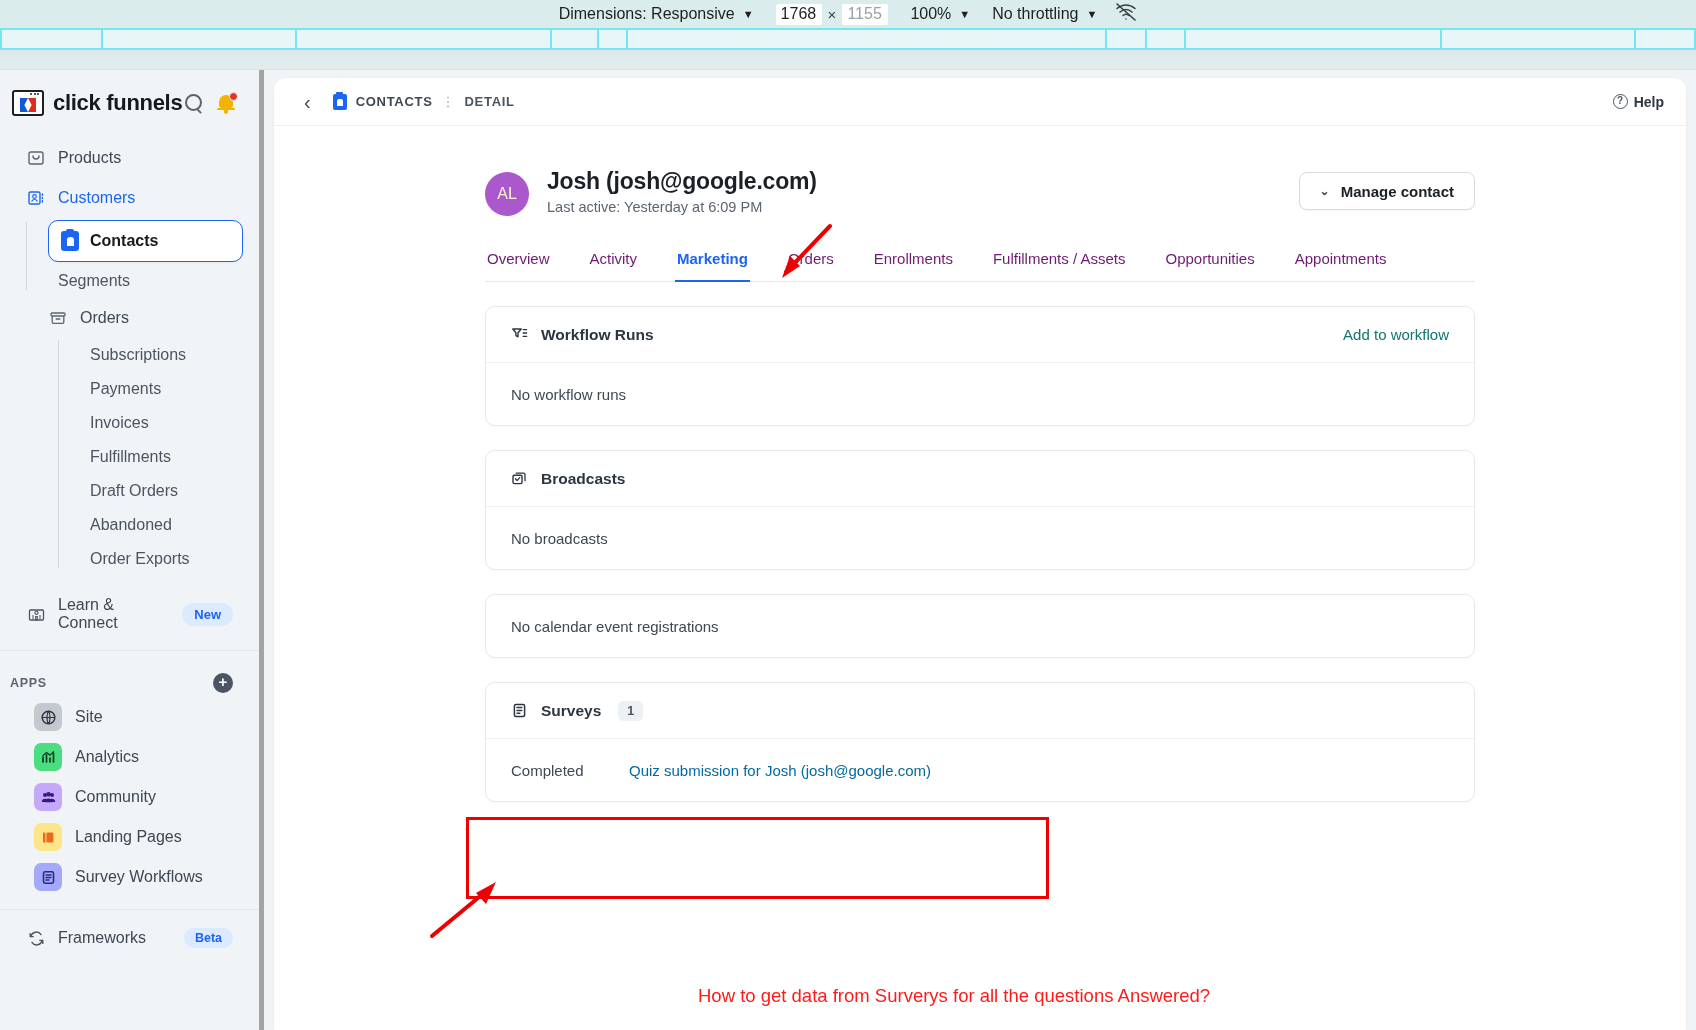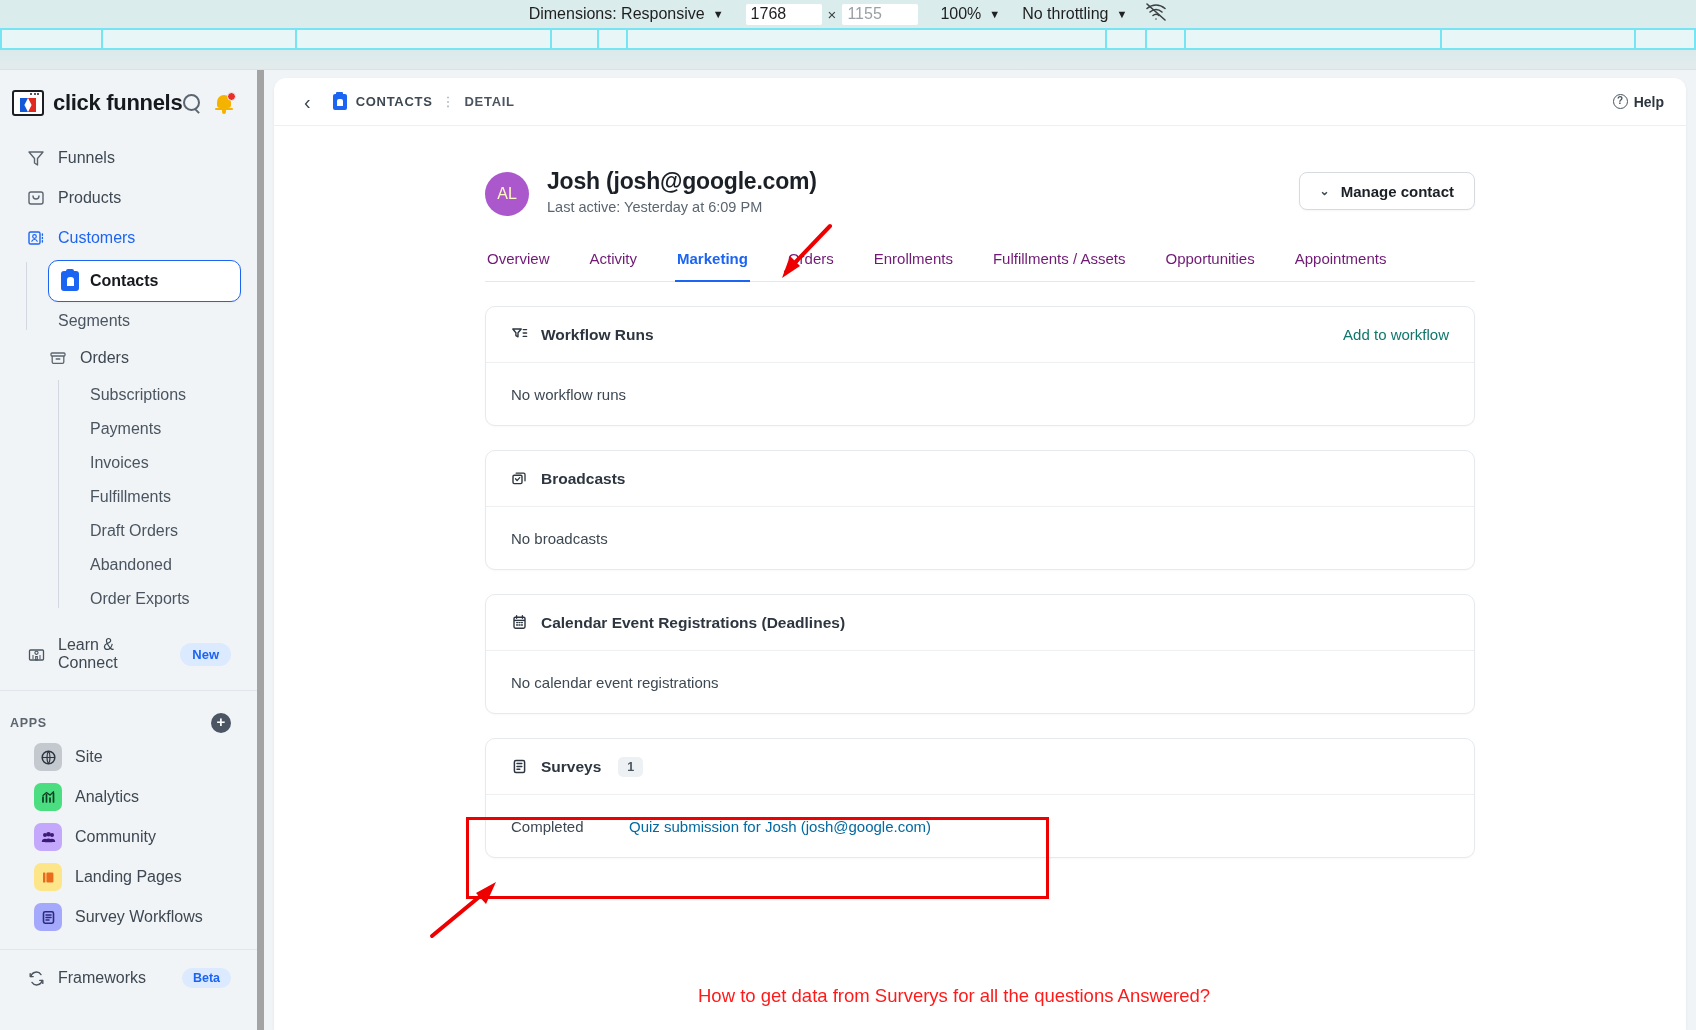--- a/index.html
+++ b/index.html
@@ -14,21 +14,21 @@
   .devtools-bar {
     position: absolute; top: 0; left: 0; width: 1696px; height: 28px;
     background: #dbeced;
     display: flex; align-items: center; justify-content: center;
     gap: 0px;
   }
   .dt-group { display: flex; align-items: center; gap: 6px; color: #202124; font-size: 16px; }
   .dt-label { font-size: 16px; color: #1f1f1f; }
   .dt-caret { font-size: 11px; margin-left: 2px; }
   .dt-input {
-    width: 76px; height: 21px; background: #ffffff; border: none;
+    width: 46px; height: 21px; background: #ffffff; border: none;
     border-radius: 2px; font-size: 16px; color: #1f1f1f;
     font-family: "Liberation Sans", sans-serif; text-align: left; padding-left: 5px;
   }
   .dt-input.muted { color: #9aa0a6; }
   .dt-x { color: #3c4043; font-size: 15px; margin: 0 6px; }
   .dt-sep { width: 22px; }
   .dt-icon-wifi { font-size: 17px; color: #3c4043; margin-left: 18px; }
 
   
   .grid-strip {
@@ -42,21 +42,21 @@
     background: linear-gradient(#dbe9ea, #e3eced);
     border-bottom: 1px solid #e0e0e0;
   }
 
   
   .app { position: absolute; top: 70px; left: 0; width: 1696px; height: 960px; background: #f1f4f7; display: flex; }
 
   
   .sidebar {
     width: 264px; height: 100%; background: #f1f4f7;
-    border-right: 7px solid #a3a3a3;
+    border-right: 5px solid #a3a3a3;
     display: flex; flex-direction: column;
     position: relative;
   }
   .brand { display: flex; align-items: center; padding: 20px 16px 22px 12px; gap: 0; }
   .logo-mark {
     width: 32px; height: 26px; border: 2.5px solid #1b1f24; border-radius: 3px;
     position: relative; background: #fff; flex: none; overflow: hidden;
   }
   .logo-mark::before {
     content: ""; position: absolute; top: 4px; left: 1px; right: 1px; bottom: 0;
@@ -308,28 +308,20 @@
             <span class="clap"></span>
             <span class="dot"></span>
         </span>
       </div>
     </div>
 
     <nav class="nav">
       <div class="nav-item">
         <span class="nav-icon">
           <svg width="18" height="18" viewBox="0 0 18 18">
-              <path d="M2 3h14l-5.5 6.5V16L7.5 14V9.5L2 3z" fill="none" stroke="#5b6570" stroke-width="1.4" stroke-linejoin="round"></path>
-            </svg>
-        </span>
-        <span>Funnels</span>
-      </div>
-      <div class="nav-item">
-        <span class="nav-icon">
-          <svg width="18" height="18" viewBox="0 0 18 18">
               <rect x="2" y="3" width="14" height="12" rx="2" fill="none" stroke="#5b6570" stroke-width="1.4"></rect>
               <path d="M6 7a3 3 0 006 0" fill="none" stroke="#5b6570" stroke-width="1.4" stroke-linecap="round"></path>
             </svg>
         </span>
         <span>Products</span>
       </div>
       <div class="nav-item active-parent">
         <span class="nav-icon">
           <svg width="18" height="18" viewBox="0 0 18 18">
               <rect x="2" y="3" width="11" height="12" rx="1.6" fill="none" stroke="#1c64f2" stroke-width="1.4"></rect>
@@ -542,33 +534,20 @@
                 </span>
                 <span>Broadcasts</span>
               </div>
             </div>
             <div class="card-body">
               <span>No broadcasts</span>
             </div>
           </section>
 
           <section class="card">
-            <div class="card-head">
-              <div class="card-title">
-                <span>
-                  <svg width="17" height="17" viewBox="0 0 17 17">
-                      <rect x="3" y="3.2" width="11" height="11" rx="1.4" fill="none" stroke="#2d3640" stroke-width="1.4"></rect>
-                      <path d="M3 6.4h11" stroke="#2d3640" stroke-width="1.4"></path>
-                      <path d="M5.6 1.8v2.4M11.4 1.8v2.4" stroke="#2d3640" stroke-width="1.4" stroke-linecap="round"></path>
-                      <path d="M5.6 8.6h1M8 8.6h1M10.4 8.6h1M5.6 11h1M8 11h1M10.4 11h1" stroke="#2d3640" stroke-width="1.3" stroke-linecap="round"></path>
-                    </svg>
-                </span>
-                <span>Calendar Event Registrations (Deadlines)</span>
-              </div>
-            </div>
             <div class="card-body">
               <span>No calendar event registrations</span>
             </div>
           </section>
 
           <section class="card">
             <div class="card-head">
               <div class="card-title">
                 <span>
                   <svg width="17" height="17" viewBox="0 0 17 17">

